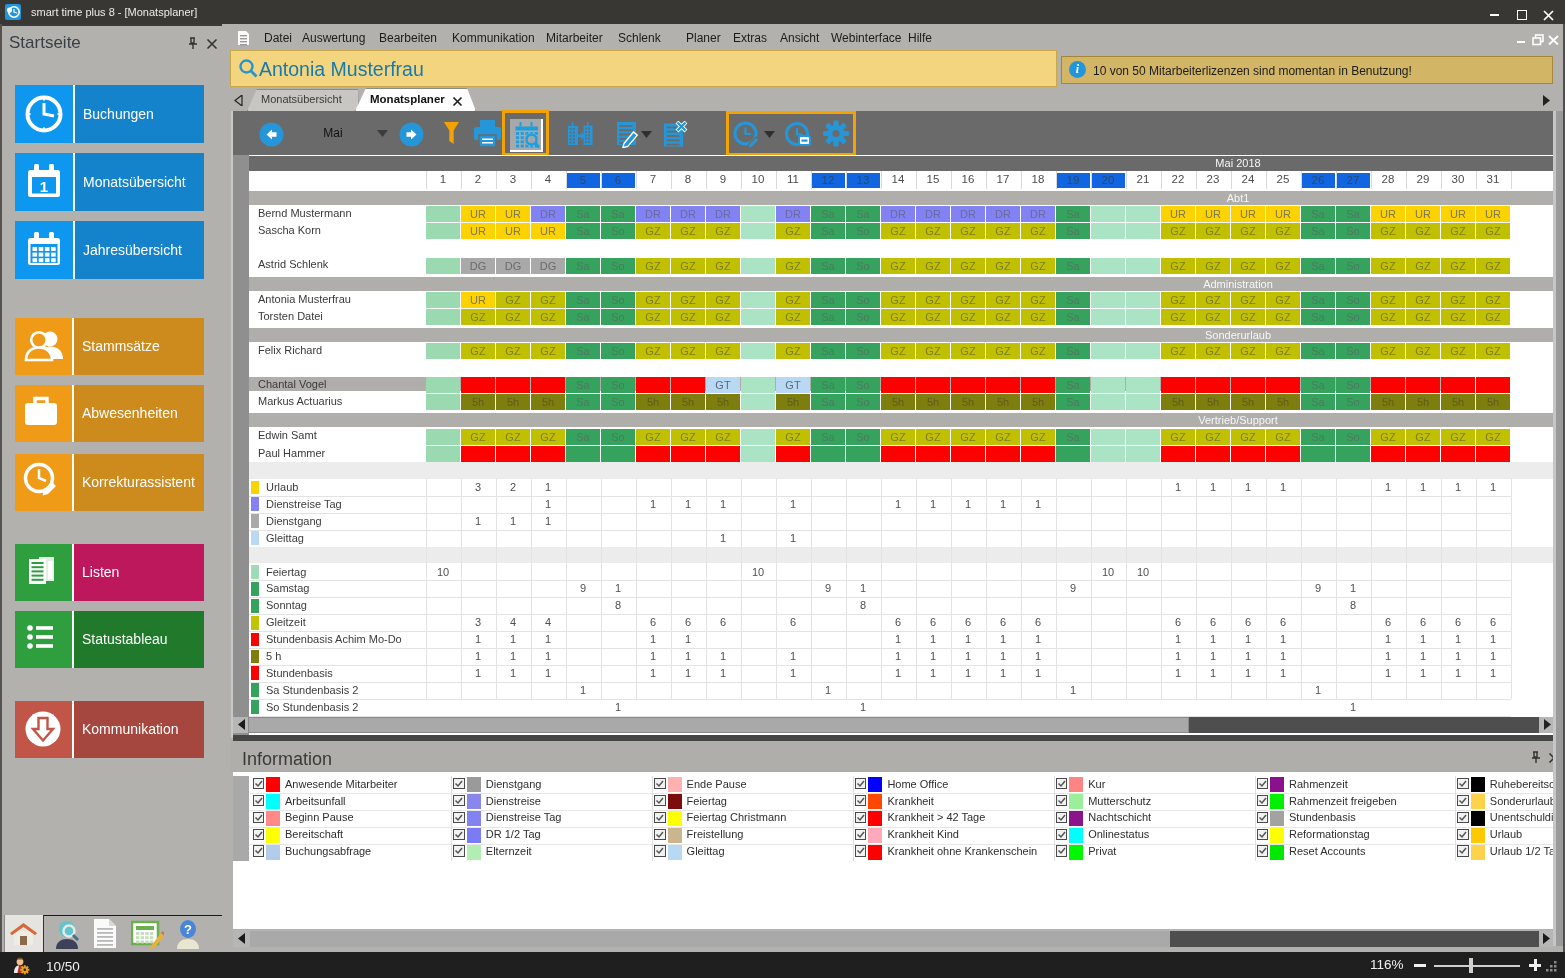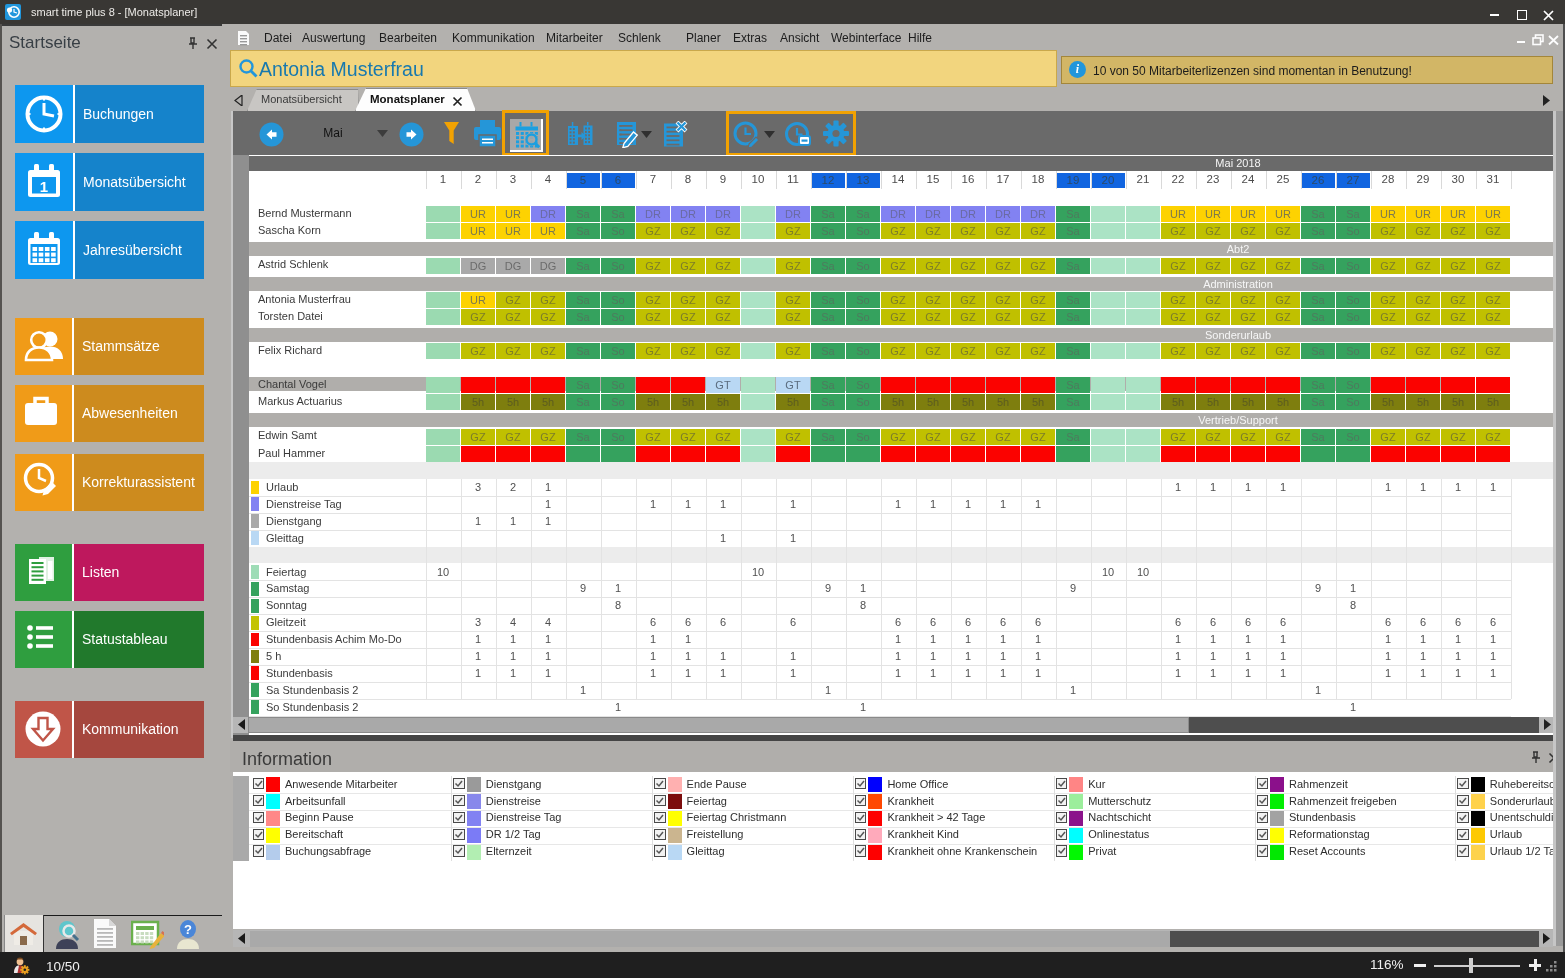--- a/index.html
+++ b/index.html
@@ -445,20 +445,23 @@
 <div class="a" style="left:1195.5px;top:171px;width:1px;height:17.5px;background:#d9d9d9"></div>
 <div class="a" style="left:1230.5px;top:171px;width:1px;height:17.5px;background:#d9d9d9"></div>
 <div class="a" style="left:1265.5px;top:171px;width:1px;height:17.5px;background:#d9d9d9"></div>
 <div class="a" style="left:1300.5px;top:171px;width:1px;height:17.5px;background:#d9d9d9"></div>
 <div class="a" style="left:1335.5px;top:171px;width:1px;height:17.5px;background:#d9d9d9"></div>
 <div class="a" style="left:1370.5px;top:171px;width:1px;height:17.5px;background:#d9d9d9"></div>
 <div class="a" style="left:1405.5px;top:171px;width:1px;height:17.5px;background:#d9d9d9"></div>
 <div class="a" style="left:1440.5px;top:171px;width:1px;height:17.5px;background:#d9d9d9"></div>
 <div class="a" style="left:1475.5px;top:171px;width:1px;height:17.5px;background:#d9d9d9"></div>
 <div class="a" style="left:1510.5px;top:171px;width:1px;height:17.5px;background:#d9d9d9"></div>
+<div class="band" style="top:191.1px;width:1304px;height:14.1px;line-height:14.1px">
+      <div class="a" style="left:939px;width:100px;text-align:center">Abt1</div>
+    </div>
 <div class="nm" style="top:207.1px">Bernd Mustermann</div>
 <div class="cell" style="left:426.0px;top:206.29999999999998px;background:#9bdab1;color:"></div>
 <div class="cell" style="left:461.0px;top:206.29999999999998px;background:#fdd201;color:#7c7a4e">UR</div>
 <div class="cell" style="left:496.0px;top:206.29999999999998px;background:#fdd201;color:#7c7a4e">UR</div>
 <div class="cell" style="left:531.0px;top:206.29999999999998px;background:#8282f2;color:#6a6aa2">DR</div>
 <div class="cell" style="left:566.0px;top:206.29999999999998px;background:#35a25e;color:#4e7a5e">Sa</div>
 <div class="cell" style="left:601.0px;top:206.29999999999998px;background:#35a25e;color:#4e7a5e">Sa</div>
 <div class="cell" style="left:636.0px;top:206.29999999999998px;background:#8282f2;color:#6a6aa2">DR</div>
 <div class="cell" style="left:671.0px;top:206.29999999999998px;background:#8282f2;color:#6a6aa2">DR</div>
 <div class="cell" style="left:706.0px;top:206.29999999999998px;background:#8282f2;color:#6a6aa2">DR</div>
@@ -509,23 +512,20 @@
 <div class="cell" style="left:1161.0px;top:223.39999999999998px;background:#c0c000;color:#7d7d28">GZ</div>
 <div class="cell" style="left:1196.0px;top:223.39999999999998px;background:#c0c000;color:#7d7d28">GZ</div>
 <div class="cell" style="left:1231.0px;top:223.39999999999998px;background:#c0c000;color:#7d7d28">GZ</div>
 <div class="cell" style="left:1266.0px;top:223.39999999999998px;background:#c0c000;color:#7d7d28">GZ</div>
 <div class="cell" style="left:1301.0px;top:223.39999999999998px;background:#35a25e;color:#4e7a5e">Sa</div>
 <div class="cell" style="left:1336.0px;top:223.39999999999998px;background:#35a25e;color:#4e7a5e">So</div>
 <div class="cell" style="left:1371.0px;top:223.39999999999998px;background:#c0c000;color:#7d7d28">GZ</div>
 <div class="cell" style="left:1406.0px;top:223.39999999999998px;background:#c0c000;color:#7d7d28">GZ</div>
 <div class="cell" style="left:1441.0px;top:223.39999999999998px;background:#c0c000;color:#7d7d28">GZ</div>
 <div class="cell" style="left:1476.0px;top:223.39999999999998px;background:#c0c000;color:#7d7d28">GZ</div>
-<div class="band" style="top:242.39999999999998px;width:1304px;height:14.1px;line-height:14.1px">
-      <div class="a" style="left:939px;width:100px;text-align:center">Abt2</div>
-    </div>
 <div class="nm" style="top:258.4px">Astrid Schlenk</div>
 <div class="cell" style="left:426.0px;top:257.59999999999997px;background:#9bdab1;color:"></div>
 <div class="cell" style="left:461.0px;top:257.59999999999997px;background:#a9a9a9;color:#6b6b6b">DG</div>
 <div class="cell" style="left:496.0px;top:257.59999999999997px;background:#a9a9a9;color:#6b6b6b">DG</div>
 <div class="cell" style="left:531.0px;top:257.59999999999997px;background:#a9a9a9;color:#6b6b6b">DG</div>
 <div class="cell" style="left:566.0px;top:257.59999999999997px;background:#35a25e;color:#4e7a5e">Sa</div>
 <div class="cell" style="left:601.0px;top:257.59999999999997px;background:#35a25e;color:#4e7a5e">So</div>
 <div class="cell" style="left:636.0px;top:257.59999999999997px;background:#c0c000;color:#7d7d28">GZ</div>
 <div class="cell" style="left:671.0px;top:257.59999999999997px;background:#c0c000;color:#7d7d28">GZ</div>
 <div class="cell" style="left:706.0px;top:257.59999999999997px;background:#c0c000;color:#7d7d28">GZ</div>

